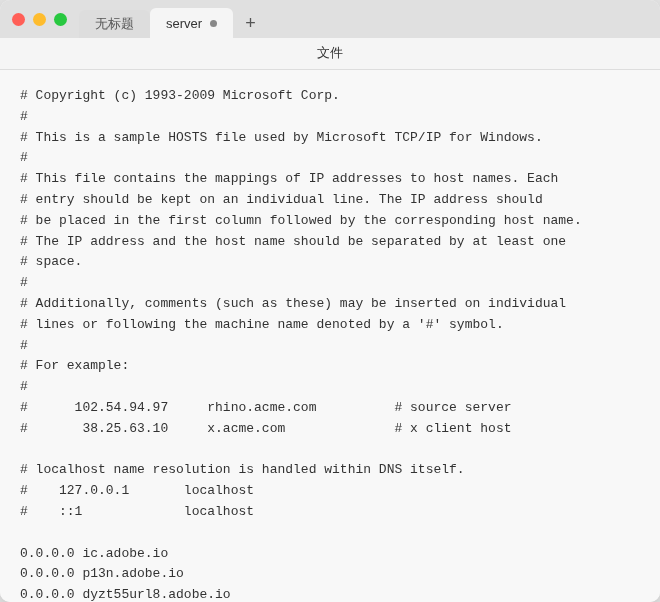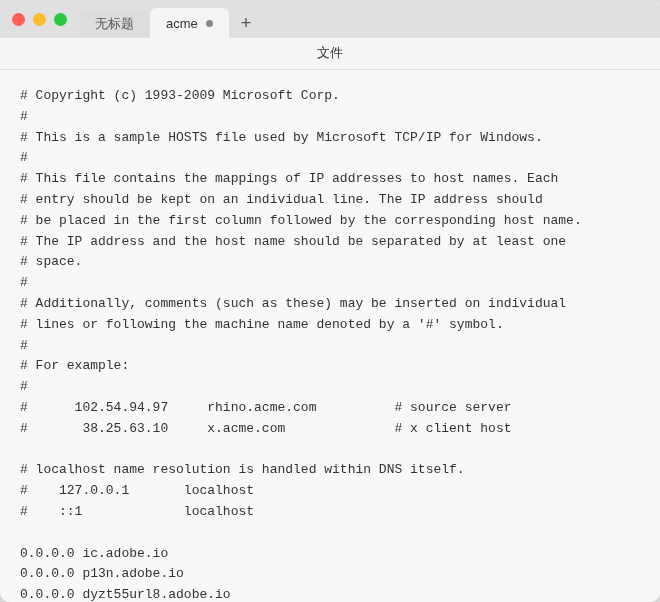--- a/index.html
+++ b/index.html
@@ -141,21 +141,21 @@
     <div class="title-bar-left">
       <div class="window-control close"></div>
       <div class="window-control minimize"></div>
       <div class="window-control maximize"></div>
     </div>
     <div class="tabs-area">
       <div class="tab tab-untitled">
         <span>无标题</span>
       </div>
       <div class="tab">
-        <span>acme</span>
+        <span>server</span>
         <span class="tab-dot"></span>
       </div>
       <div class="tab tab-new">
         <span>+</span>
       </div>
     </div>
   </div>
 
   <div class="menu-bar">
     <span class="menu-item">文件</span>

